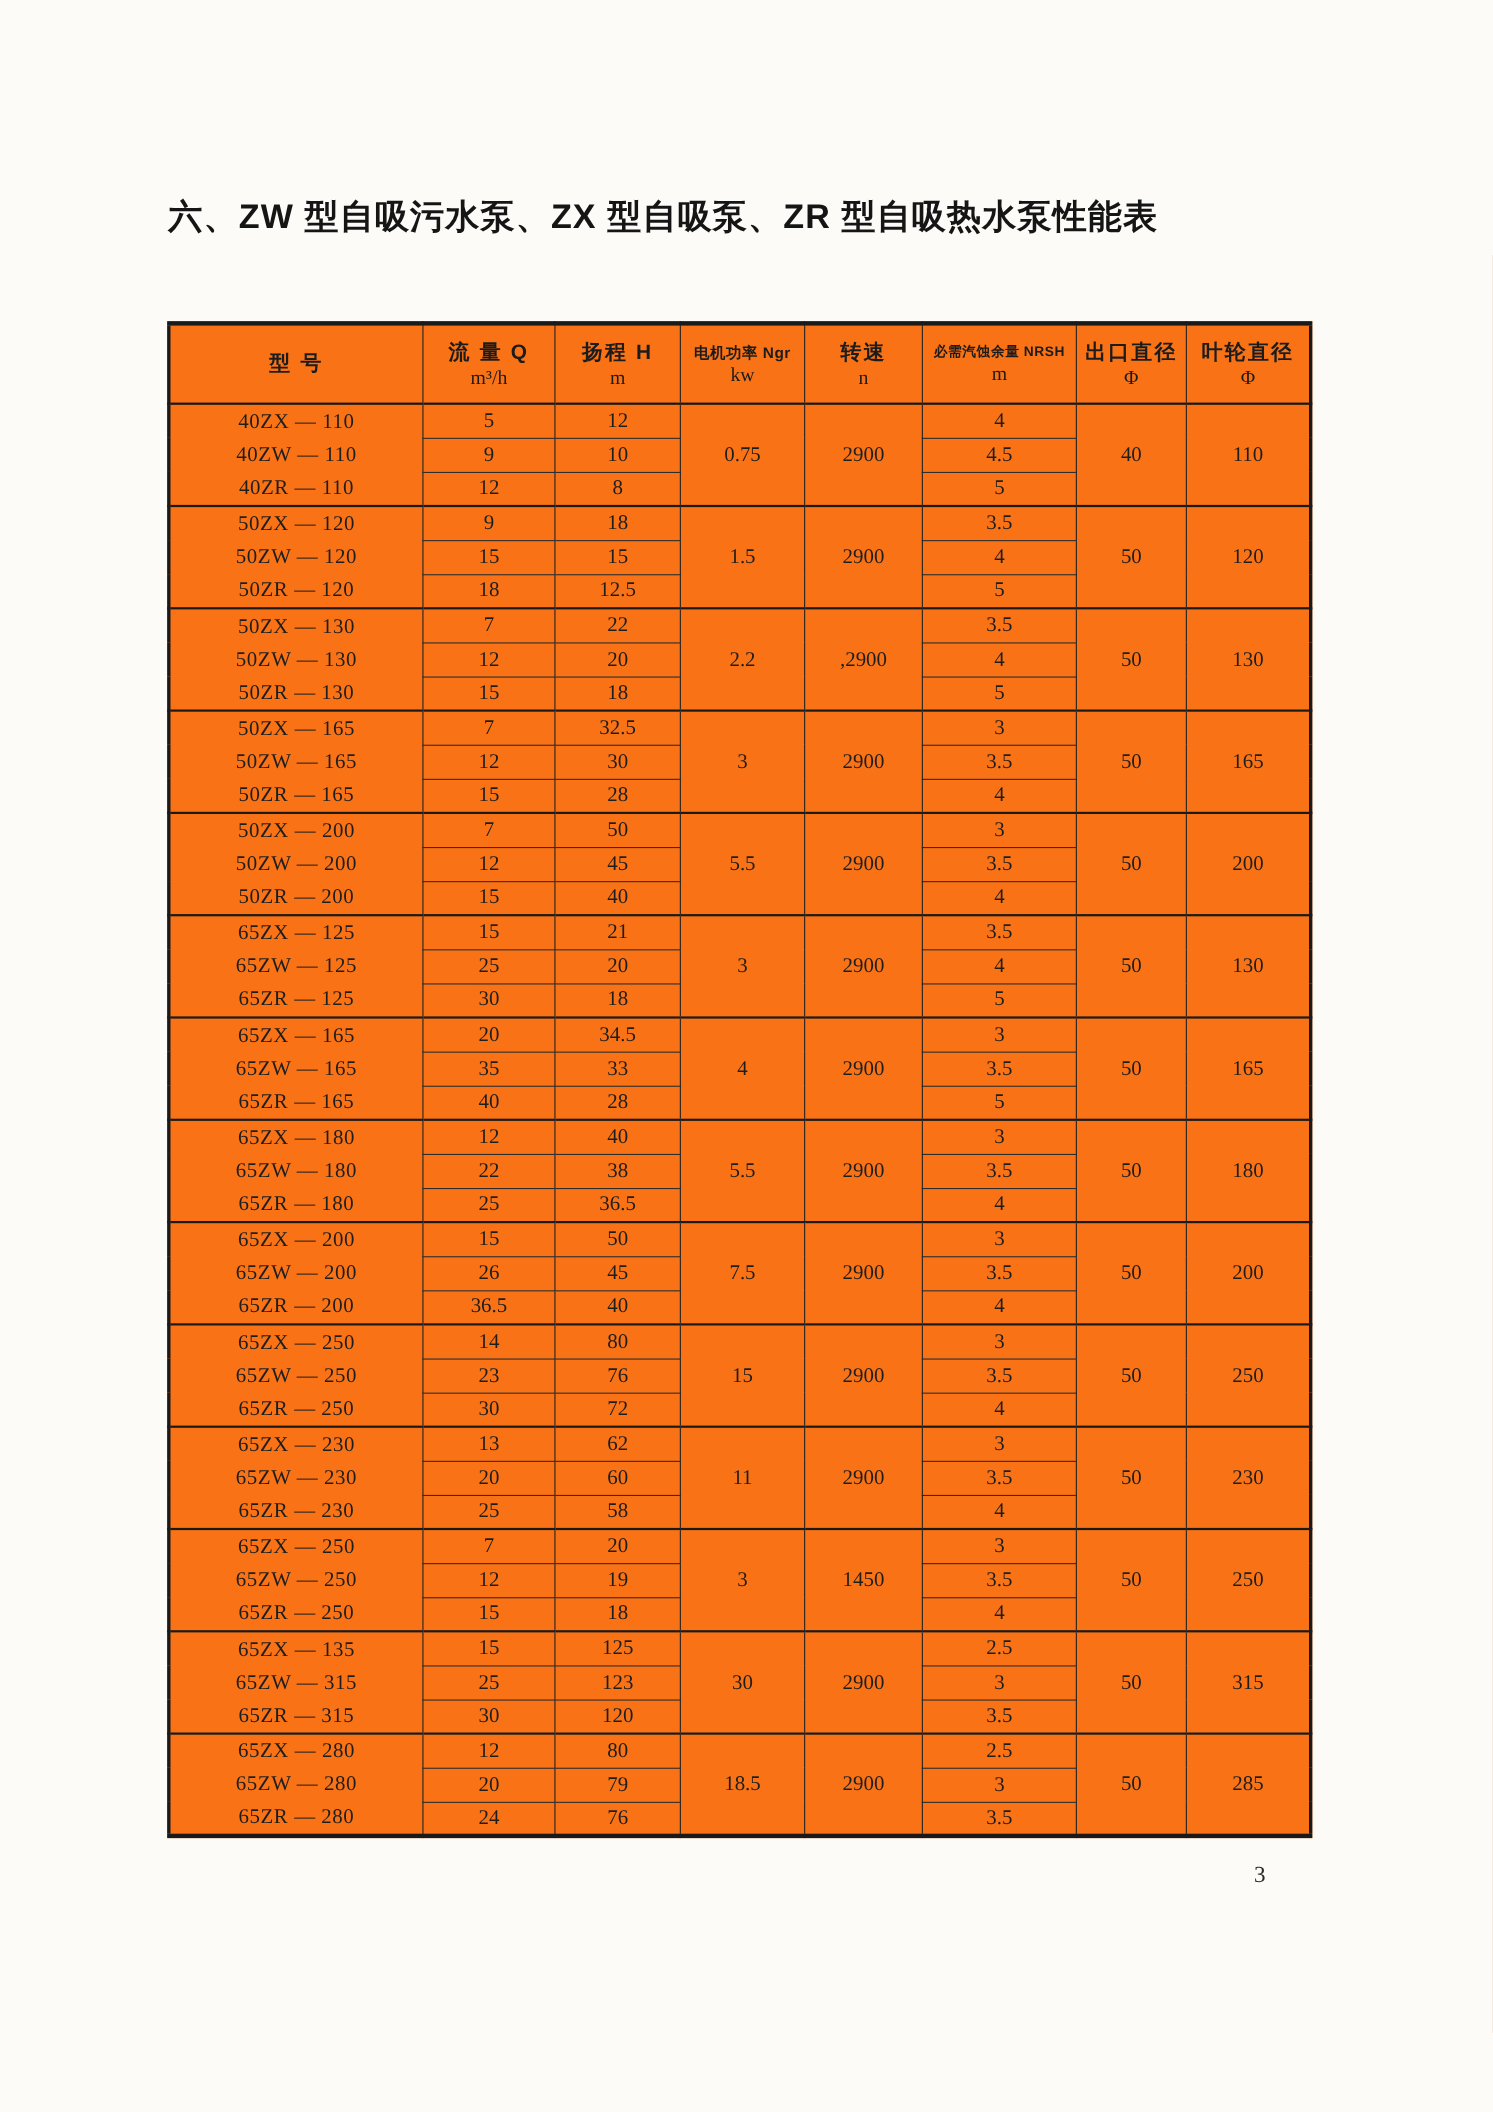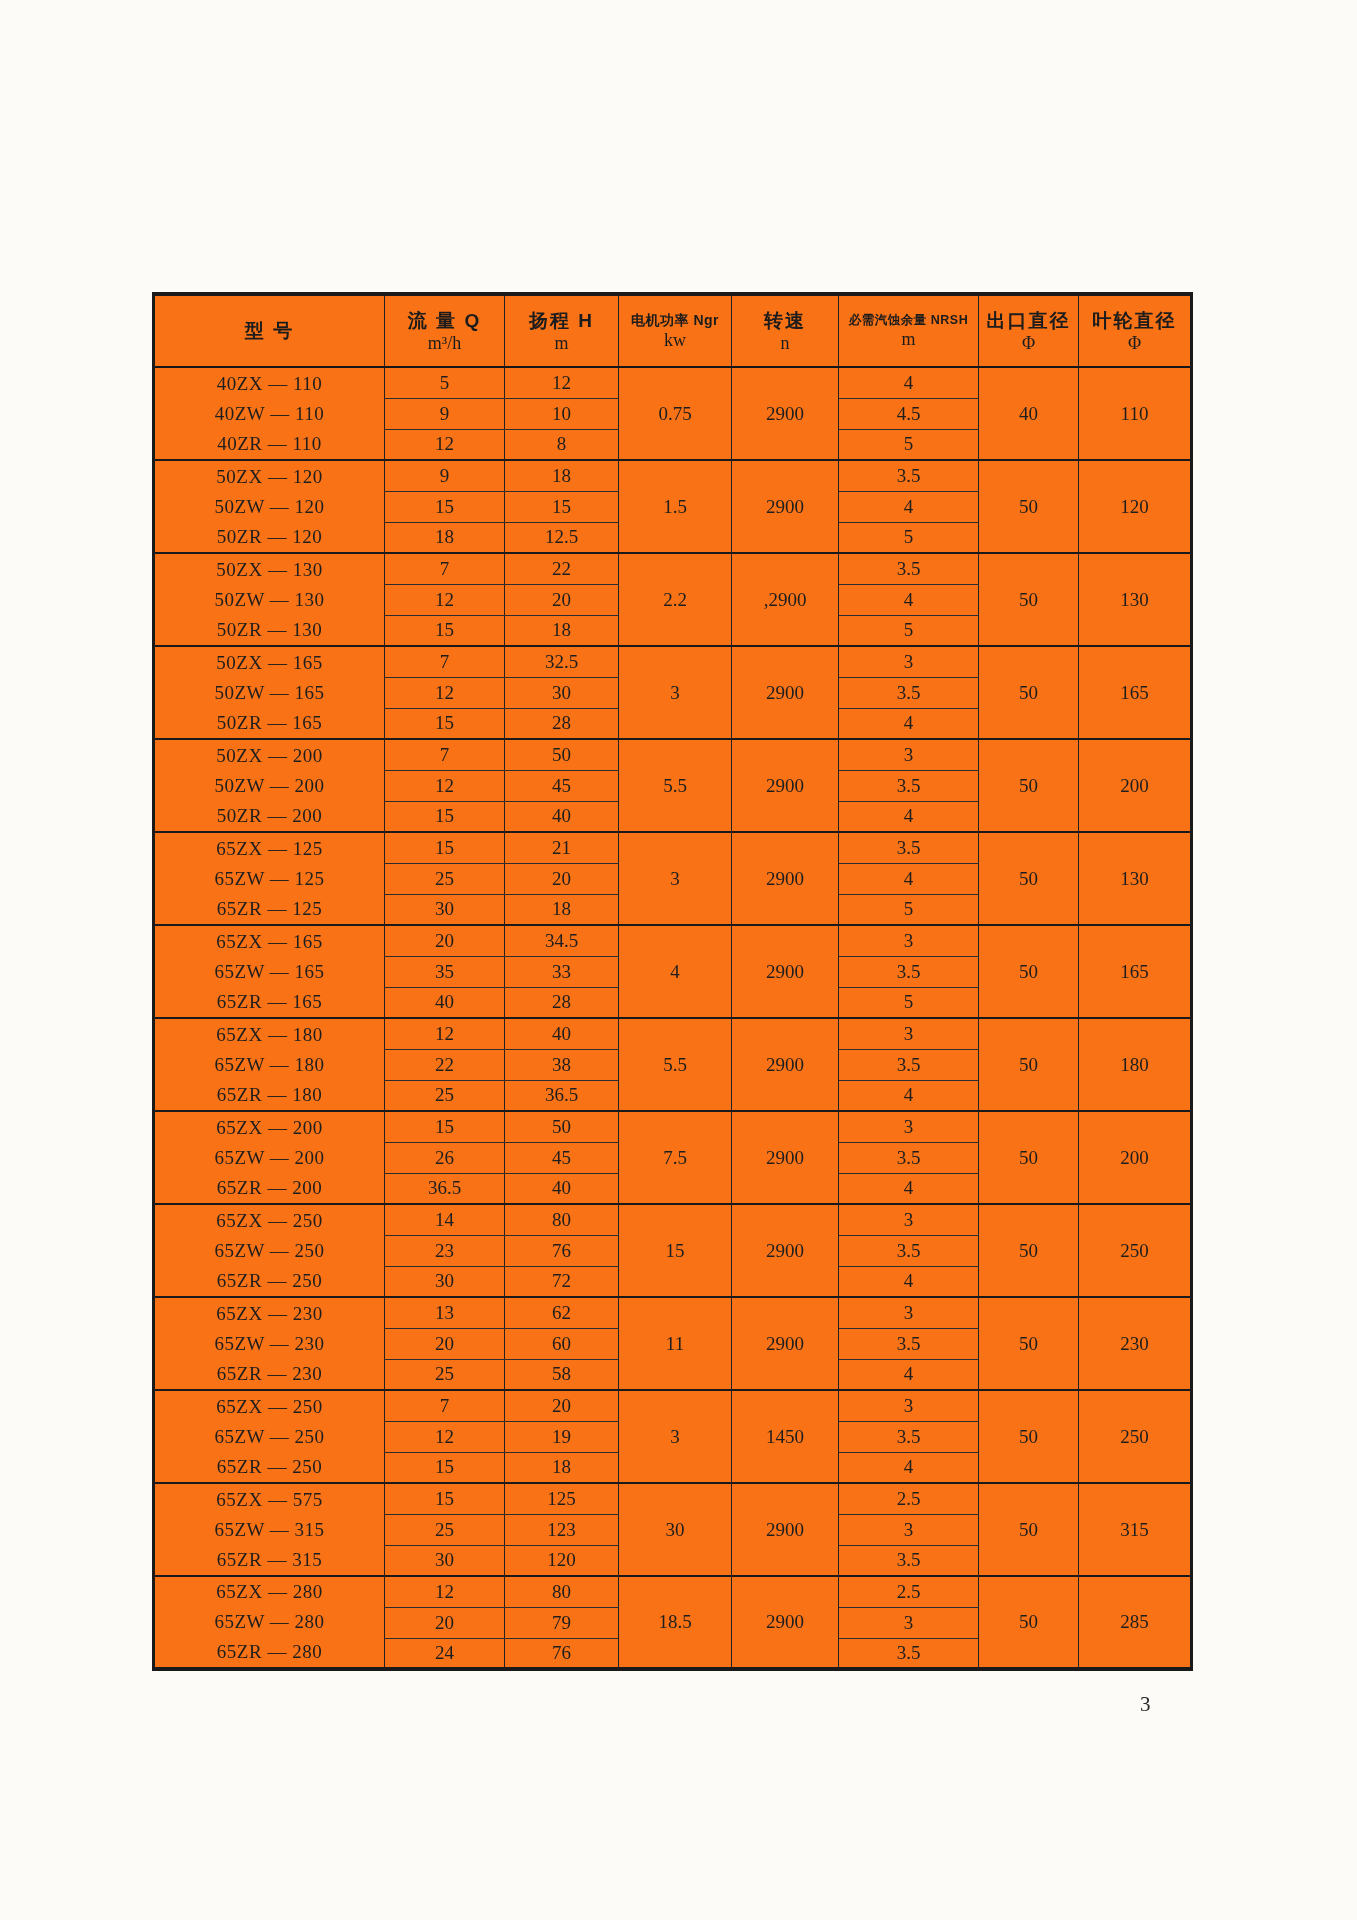--- a/index.html
+++ b/index.html
@@ -74,20 +74,21 @@
     left:1140px;top:1692px;
     font-size:21px;
     color:#2a2a2a;
   }
 </style>
 </head>
 <body>
 
 <div class="page">
 
+  <div class="doc-title">六、ZW 型自吸污水泵、ZX 型自吸泵、ZR 型自吸热水泵性能表</div>
 
   <table class="pump">
     <colgroup>
       <col class="c1">
         <col class="c2">
         <col class="c3">
         <col class="c4">
       <col class="c5">
         <col class="c6">
         <col class="c7">
@@ -413,21 +414,21 @@
           <td class="sub">19</td>
           <td class="sub">3.5</td>
         </tr>
         <tr>
           <td>15</td>
           <td>18</td>
           <td>4</td>
         </tr>
         <tr class="group-start">
           <td class="model" rowspan="3">
-            <div>65ZX — 575</div>
+            <div>65ZX — 135</div>
             <div>65ZW — 315</div>
             <div>65ZR — 315</div>
           </td>
           <td class="sub">15</td>
           <td class="sub">125</td>
           <td rowspan="3">30</td>
           <td rowspan="3">2900</td>
           <td class="sub">2.5</td>
           <td rowspan="3">50</td>
           <td rowspan="3">315</td>

